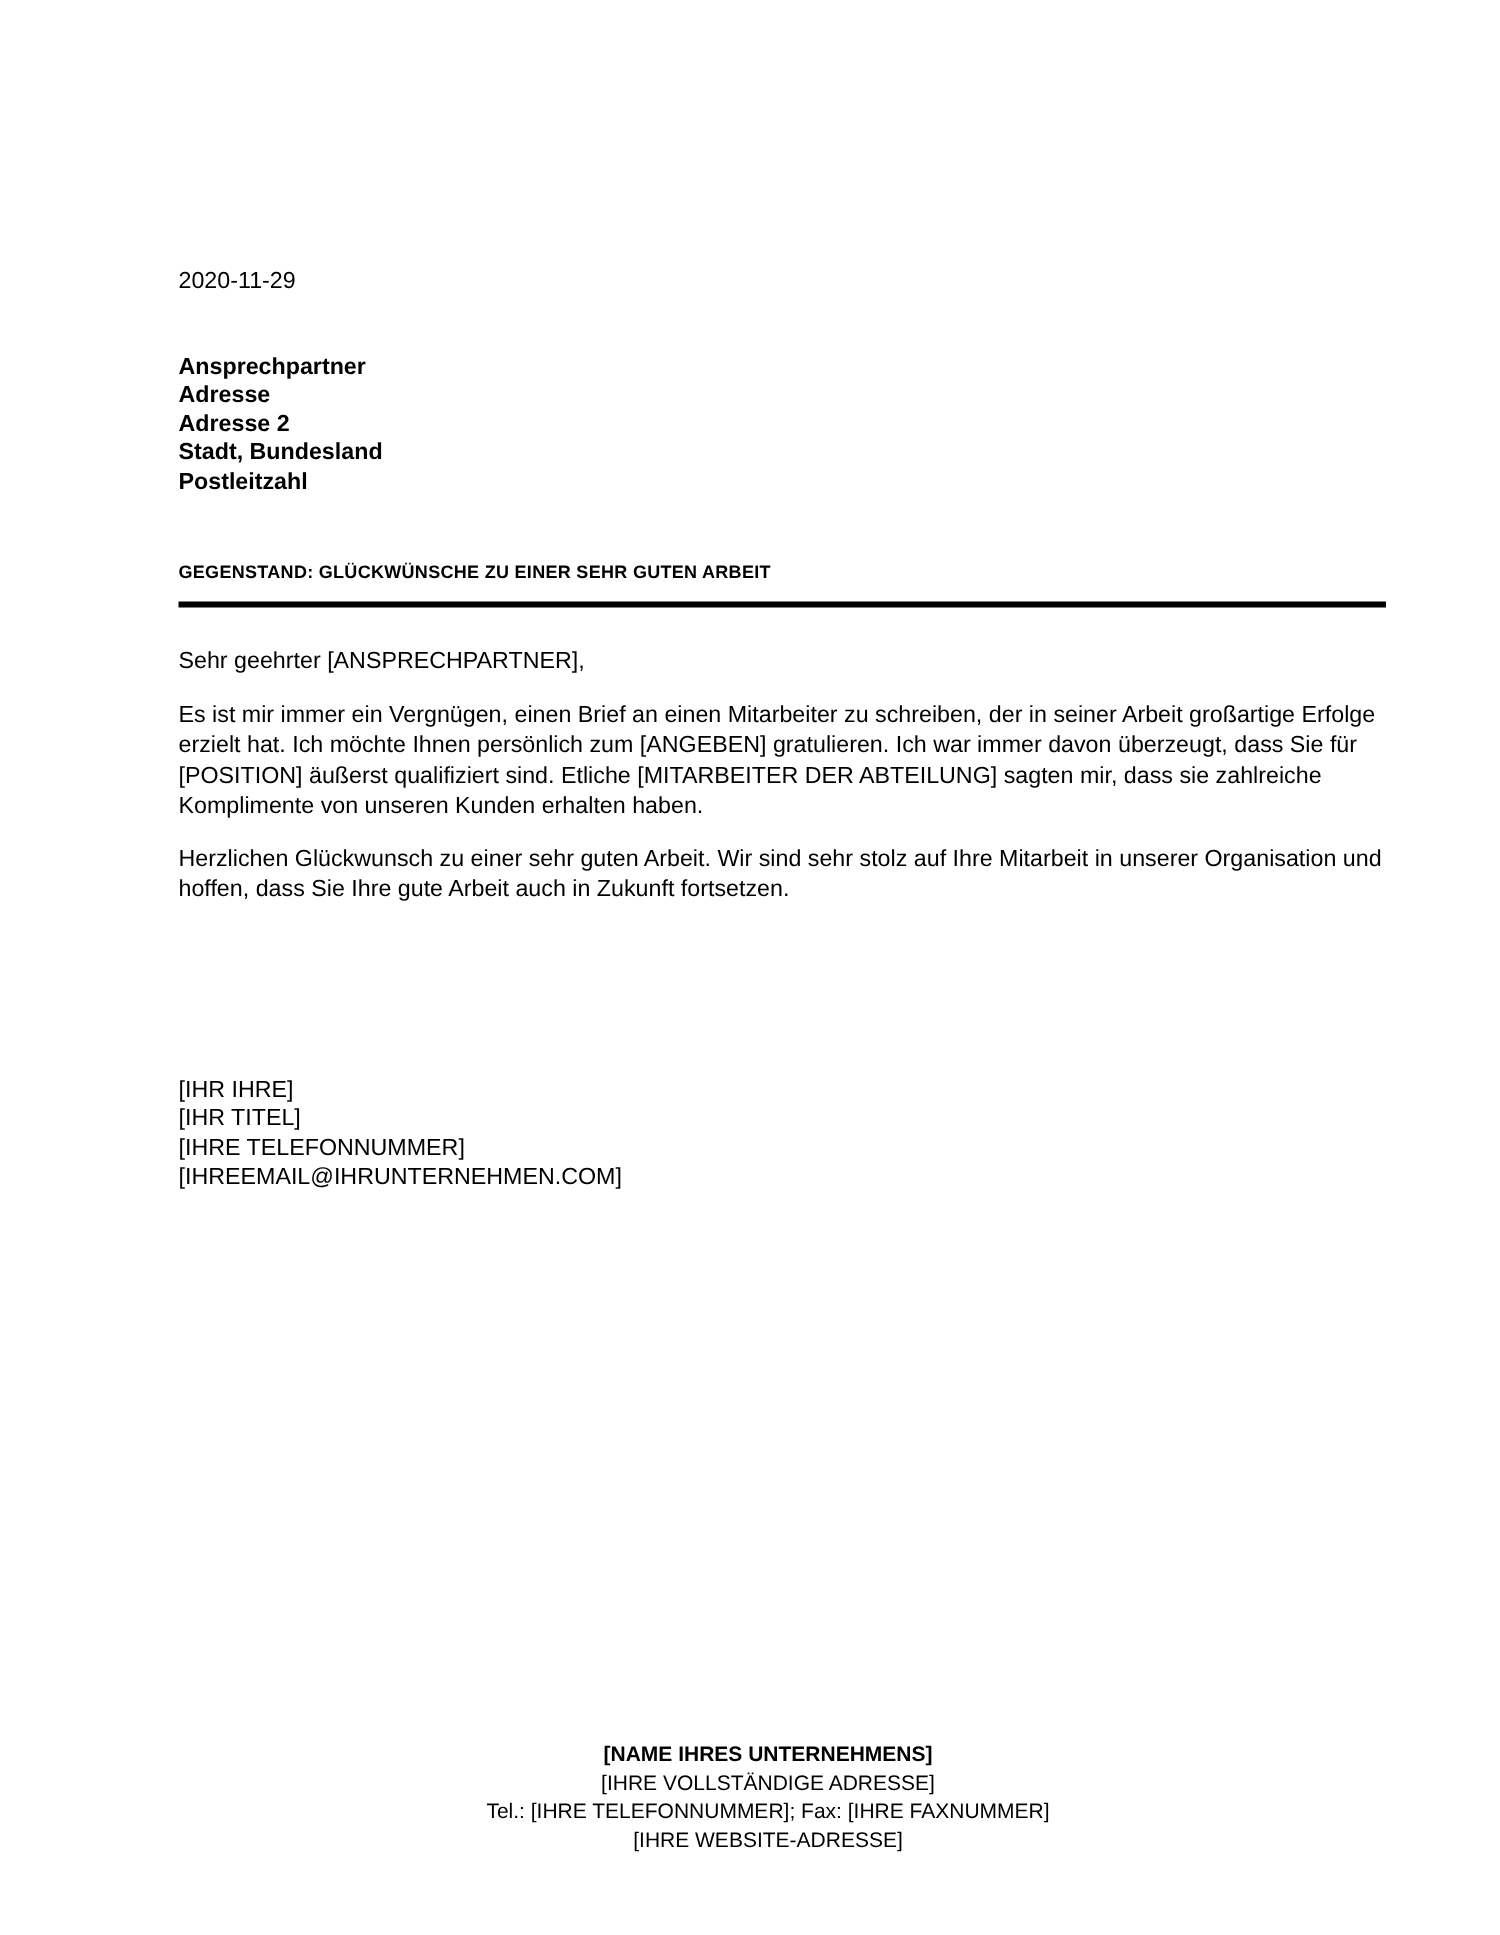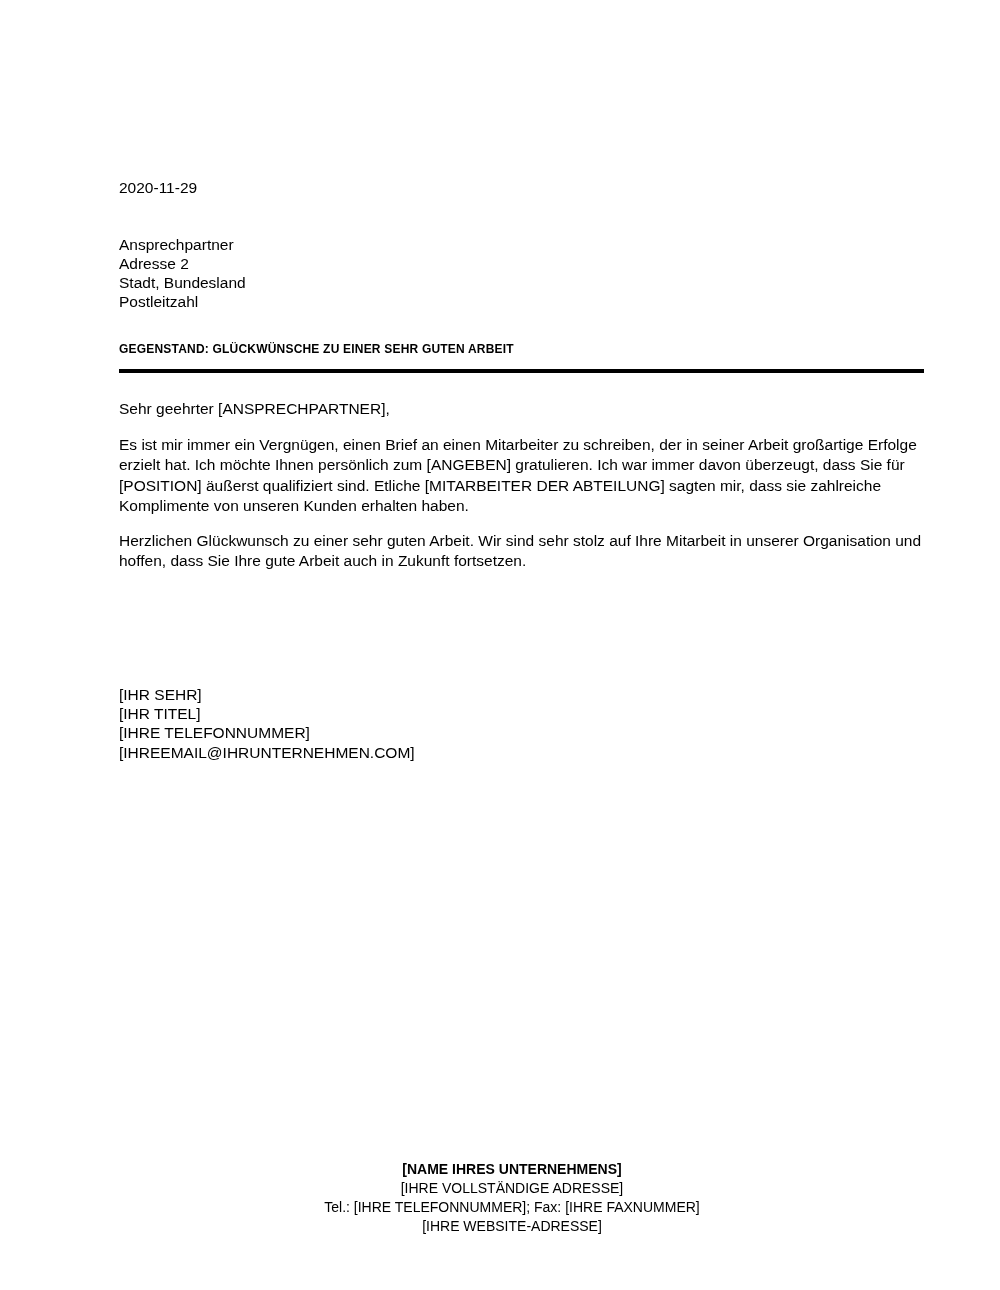--- a/index.html
+++ b/index.html
@@ -18,22 +18,23 @@
     }
     .content {
       padding: 178px 76px 0 119px; 
       font-size: 15.5px;
       line-height: 20.5px;
     }
     .date-line {
       margin-bottom: 36px;
     }
     .recipient-block {
-      margin-bottom: 27px;
+      margin-bottom: 40px;
       line-height: 19.3px;
+      font-weight: bold;
     }
     .subject-line {
       font-weight: bold;
       font-size: 12px;
       letter-spacing: 0.2px;
       margin-bottom: 10px;
     }
     .subject-rule {
       height: 4px;
       background: #000000;
@@ -70,38 +71,39 @@
 </head>
 <body>
 
 <div class="page">
   <div class="content">
 
     <div class="date-line">2020-11-29</div>
 
     <div class="recipient-block">
       <div>Ansprechpartner</div>
+      <div>Adresse</div>
       <div>Adresse 2</div>
       <div>Stadt, Bundesland</div>
       <div>Postleitzahl</div>
     </div>
 
     <div class="subject-line">GEGENSTAND: GLÜCKWÜNSCHE ZU EINER SEHR GUTEN ARBEIT</div>
 
     <div class="subject-rule"></div>
 
     <div class="salutation">Sehr geehrter [ANSPRECHPARTNER],</div>
 
     <p class="paragraph">Es ist mir immer ein Vergnügen, einen Brief an einen Mitarbeiter zu schreiben, der in seiner Arbeit großartige Erfolge erzielt hat. Ich möchte Ihnen persönlich zum [ANGEBEN] gratulieren. Ich war immer davon überzeugt, dass Sie für [POSITION] äußerst qualifiziert sind. Etliche [MITARBEITER DER ABTEILUNG] sagten mir, dass sie zahlreiche Komplimente von unseren Kunden erhalten haben.</p>
 
     <p class="paragraph">Herzlichen Glückwunsch zu einer sehr guten Arbeit. Wir sind sehr stolz auf Ihre Mitarbeit in unserer Organisation und hoffen, dass Sie Ihre gute Arbeit auch in Zukunft fortsetzen.</p>
 
 
     <div class="signature-block">
-      <div>[IHR SEHR]</div>
+      <div>[IHR IHRE]</div>
       <div>[IHR TITEL]</div>
       <div>[IHRE TELEFONNUMMER]</div>
       <div>[IHREEMAIL@IHRUNTERNEHMEN.COM]</div>
     </div>
 
   </div>
 
   <div class="footer">
     <div class="footer-company">[NAME IHRES UNTERNEHMENS]</div>
     <div>[IHRE VOLLSTÄNDIGE ADRESSE]</div>

